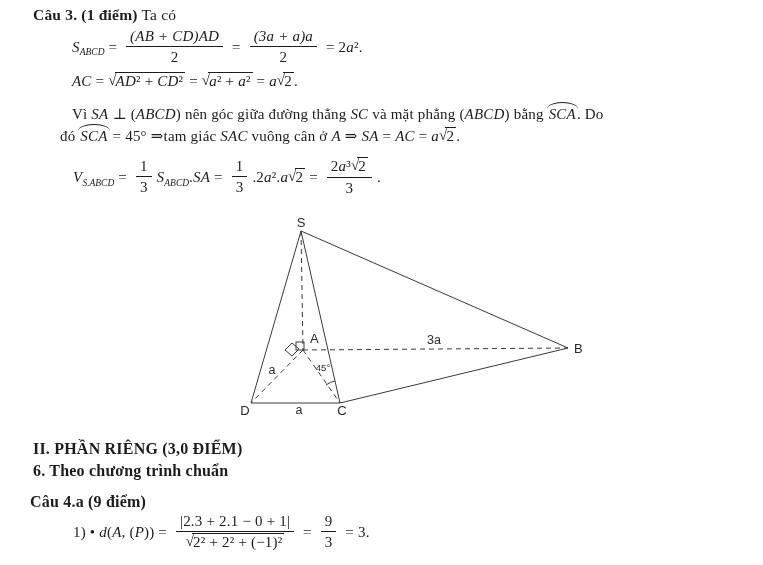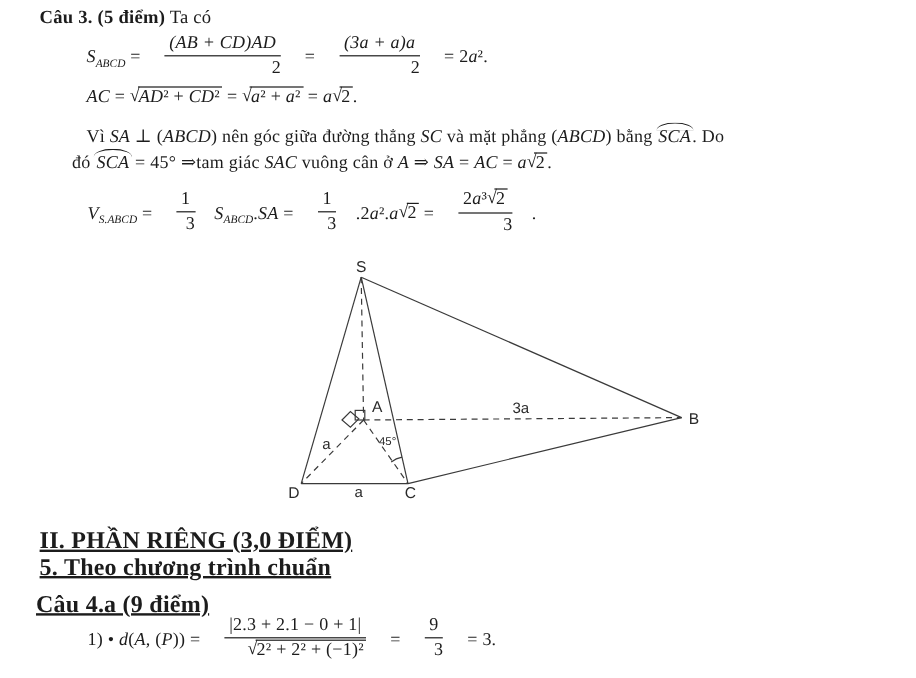--- a/index.html
+++ b/index.html
@@ -5,27 +5,27 @@
   html,body{margin:0;padding:0;}
   body{
     width:763px;height:565px;position:relative;overflow:hidden;
     background:#ffffff;color:#1c1c1c;
     font-family:"Liberation Serif","DejaVu Serif",serif;
   }
   .page{position:absolute;inset:0;}
   .abs{position:absolute;}
   .line{font-size:15px;white-space:nowrap;letter-spacing:0.2px;line-height:1.25;}
   .h1{font-size:15.5px;}
-  .h2{font-size:20px;text-decoration:underline;}
+  .h2{font-size:16px;}
   .mn{font-style:normal;}
   .mi{font-style:italic;}
   .mb{font-weight:bold;}
   .msub{font-style:italic;font-size:9.5px;vertical-align:-3.5px;letter-spacing:0;}
   
-  .frac{display:inline-block;vertical-align:middle;text-align:right;margin:0 16px;transform:translateY(-2px);}
+  .frac{display:inline-block;vertical-align:middle;text-align:center;margin:0 5px;transform:translateY(-2px);}
   .frac .num{display:block;padding:0 4px 1px 4px;border-bottom:1px solid #1c1c1c;line-height:1.2;}
   .frac .den{display:block;padding-top:1px;line-height:1.2;}
   
   .sqrt{display:inline-block;white-space:nowrap;font-family:Liberation Serif, serif;}
   .sqrt .sqrt-sym{display:inline-block;transform:translateY(-1px);}
   .sqrt .rad{display:inline-block;border-top:1.2px solid #1c1c1c;padding:0 2px 0 1px;margin-left:-2px;line-height:1.18;}
   
   .arc{position:relative;display:inline-block;padding:0 1px;}
   .arc::before{
     content:"";position:absolute;left:-1px;right:-1px;top:-3px;height:6px;
@@ -39,21 +39,21 @@
   svg text{font-family:"Liberation Sans","DejaVu Sans",sans-serif;fill:#2a2a2a;}
   .vlabel{font-size:13px;}
   .llabel{font-size:12.5px;}
   .alabel{font-size:9.5px;}
 </style>
 </head>
 <body>
 
 <div class="page">
 
-  <div class="abs line h1" style="left:33px;top:5px"><span class="mb">Câu 3. (5 điểm)</span><span class="mn"> Ta có</span></div>
+  <div class="abs line h1" style="left:33px;top:5px"><span class="mb">Câu 3. (1 điểm)</span><span class="mn"> Ta có</span></div>
 
   <div class="abs line" style="left:72px;top:29px"><span class="mi">S</span><span class="msub">ABCD</span><span class="mn"> = </span><span class="frac"><span class="num"><span class="mi">(AB + CD)AD</span></span><span class="den"><span class="mn">2</span></span></span><span class="mn"> = </span><span class="frac"><span class="num"><span class="mi">(3a + a)a</span></span><span class="den"><span class="mn">2</span></span></span><span class="mn"> = 2</span><span class="mi">a</span><span class="mn">².</span></div>
 
   <div class="abs line" style="left:72px;top:72px"><span class="mi">AC</span><span class="mn"> = </span><span class="sqrt"><span class="sqrt-sym">√</span><span class="rad"><span class="mi">AD</span><span class="mn">² + </span><span class="mi">CD</span><span class="mn">²</span></span></span><span class="mn"> = </span><span class="sqrt"><span class="sqrt-sym">√</span><span class="rad"><span class="mi">a</span><span class="mn">² + </span><span class="mi">a</span><span class="mn">²</span></span></span><span class="mn"> = </span><span class="mi">a</span><span class="sqrt"><span class="sqrt-sym">√</span><span class="rad"><span class="mn">2</span></span></span><span class="mn">.</span></div>
 
   <div class="abs line" style="left:72px;top:105px"><span class="mn">Vì </span><span class="mi">SA</span><span class="mn"> ⊥ (</span><span class="mi">ABCD</span><span class="mn">) nên góc giữa đường thẳng </span><span class="mi">SC</span><span class="mn"> và mặt phẳng (</span><span class="mi">ABCD</span><span class="mn">) bằng </span><span class="mi arc">SCA</span><span class="mn">. Do</span></div>
 
   <div class="abs line" style="left:60px;top:127px"><span class="mn">đó </span><span class="mi arc">SCA</span><span class="mn"> = 45° ⇒</span><span class="mn">tam giác </span><span class="mi">SAC</span><span class="mn"> vuông cân ở </span><span class="mi">A</span><span class="mn"> ⇒ </span><span class="mi">SA</span><span class="mn"> = </span><span class="mi">AC</span><span class="mn"> = </span><span class="mi">a</span><span class="sqrt"><span class="sqrt-sym">√</span><span class="rad"><span class="mn">2</span></span></span><span class="mn">.</span></div>
 
   <div class="abs line" style="left:73px;top:159px"><span class="mi">V</span><span class="msub">S.ABCD</span><span class="mn"> = </span><span class="frac"><span class="num"><span class="mn">1</span></span><span class="den"><span class="mn">3</span></span></span><span class="mi">S</span><span class="msub">ABCD</span><span class="mn">.</span><span class="mi">SA</span><span class="mn"> = </span><span class="frac"><span class="num"><span class="mn">1</span></span><span class="den"><span class="mn">3</span></span></span><span class="mn">.2</span><span class="mi">a</span><span class="mn">².</span><span class="mi">a</span><span class="sqrt"><span class="sqrt-sym">√</span><span class="rad"><span class="mn">2</span></span></span><span class="mn"> = </span><span class="frac"><span class="num"><span class="mn">2</span><span class="mi">a</span><span class="mn">³</span><span class="sqrt"><span class="sqrt-sym">√</span><span class="rad"><span class="mn">2</span></span></span></span><span class="den"><span class="mn">3</span></span></span><span class="mn">.</span></div>
@@ -84,19 +84,19 @@
 
     <text class="llabel" x="204" y="136" text-anchor="middle">3a</text>
     <text class="llabel" x="42" y="166" text-anchor="middle">a</text>
     <text class="llabel" x="69" y="206" text-anchor="middle">a</text>
 
     <text class="alabel" x="93" y="163" text-anchor="middle">45°</text>
   </svg>
 
   <div class="abs line h2" style="left:33px;top:439px"><span class="mb">II. PHẦN RIÊNG (3,0 ĐIỂM)</span></div>
 
-  <div class="abs line h2" style="left:33px;top:461px"><span class="mb">5. Theo chương trình chuẩn</span></div>
+  <div class="abs line h2" style="left:33px;top:461px"><span class="mb">6. Theo chương trình chuẩn</span></div>
 
   <div class="abs line h2" style="left:30px;top:492px"><span class="mb">Câu 4.a (9 điểm)</span></div>
 
   <div class="abs line" style="left:73px;top:514px"><span class="mn">1) • </span><span class="mi">d</span><span class="mn">(</span><span class="mi">A</span><span class="mn">, (</span><span class="mi">P</span><span class="mn">)) = </span><span class="frac"><span class="num"><span class="mn">|2.3 + 2.1 − 0 + 1|</span></span><span class="den"><span class="sqrt"><span class="sqrt-sym">√</span><span class="rad"><span class="mn">2² + 2² + (−1)²</span></span></span></span></span><span class="mn"> = </span><span class="frac"><span class="num"><span class="mn">9</span></span><span class="den"><span class="mn">3</span></span></span><span class="mn"> = 3.</span></div>
 
 </div>
 
 </body></html>

